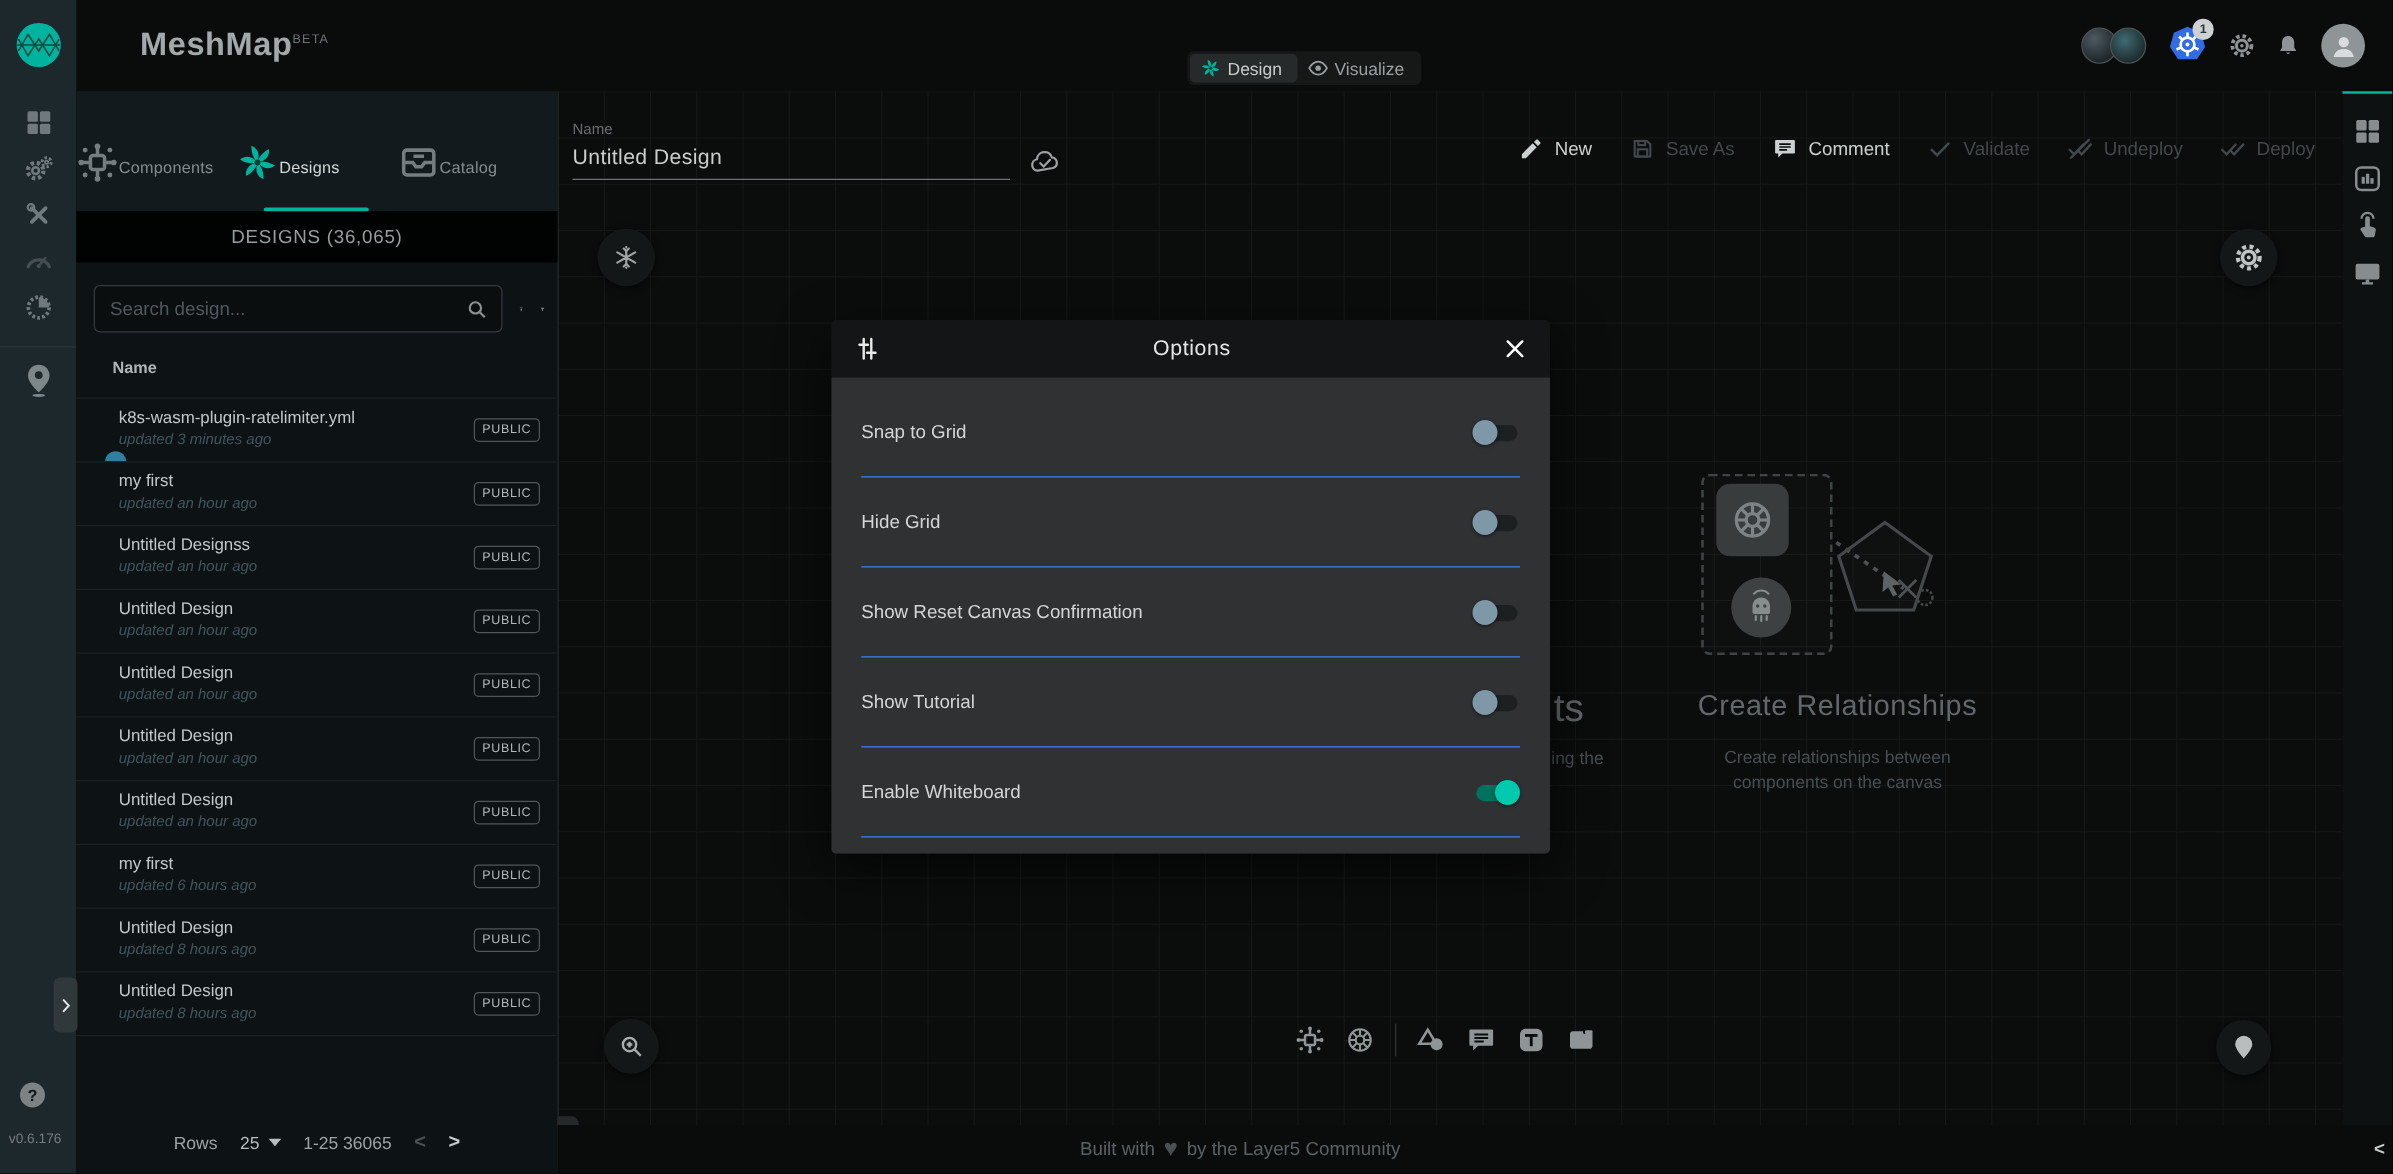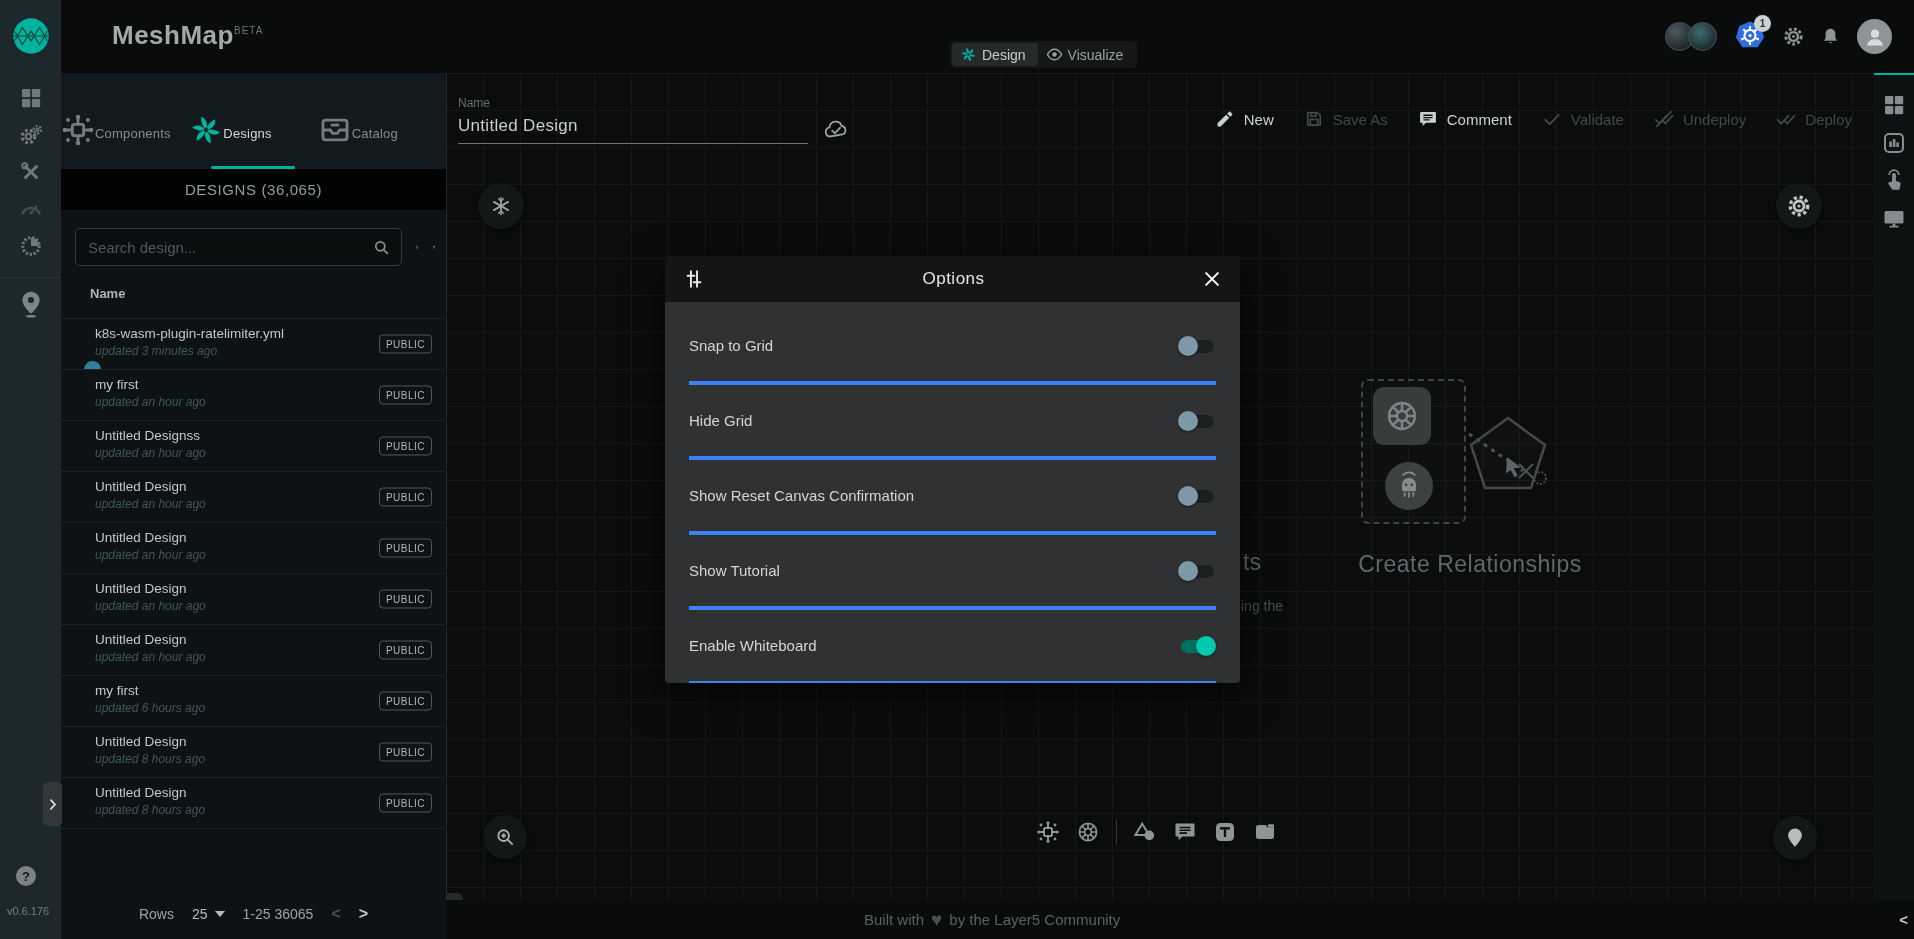--- a/index.html
+++ b/index.html
@@ -99,32 +99,32 @@
   .onb-box{position:absolute;left:915px;top:306px;width:101px;height:141px;border:2px dashed #3f4547;border-radius:7px;
      background:rgba(255,255,255,0.015);}
   .onb-k8s{position:absolute;left:927px;top:314px;width:58px;height:58px;border-radius:11px;background:#383c3d;
      display:flex;align-items:center;justify-content:center;color:#7e8486;}
   .onb-squid{position:absolute;left:939px;top:389px;width:48px;height:48px;border-radius:50%;background:#3d4142;
      display:flex;align-items:center;justify-content:center;color:#878c8d;}
   .onb-link{position:absolute;left:915px;top:306px;}
   .onb-title{position:absolute;left:864px;top:478px;width:320px;text-align:center;font-size:23px;font-weight:300;
      color:#61676b;letter-spacing:.5px;}
   .onb-desc{position:absolute;left:864px;top:522px;width:320px;text-align:center;font-size:14px;color:#484f53;line-height:1.45;}
-  .frag-title{position:absolute;left:797px;top:476px;font-size:23px;font-weight:300;color:#61676b;}
+  .frag-title{position:absolute;left:797px;top:476px;font-size:31px;font-weight:300;color:#61676b;}
   .frag-line{position:absolute;left:795px;top:525px;font-size:14px;color:#484f53;}
 
   
   .modal{position:absolute;left:665px;top:256px;width:575px;height:427px;z-index:30;border-radius:4px;
      box-shadow:0 12px 40px rgba(0,0,0,.65);overflow:hidden;}
   .modal-hd{height:46px;background:#131516;display:flex;align-items:center;padding:0 18px;}
   .modal-hd .m-ic{width:22px;height:22px;color:#e8eaea;}
   .modal-title{flex:1;text-align:center;font-size:17px;color:#e4e6e6;letter-spacing:.5px;}
   .modal-close{width:20px;height:20px;color:#fff;cursor:pointer;}
   .modal-bd{height:381px;background:#2f3132;padding:8px 24px 0 24px;box-sizing:border-box;}
-  .opt-row{height:71px;display:flex;align-items:center;justify-content:space-between;border-bottom:4px solid #3b82f6;}
+  .opt-row{height:71px;display:flex;align-items:center;justify-content:space-between;border-bottom:1px solid #3b82f6;}
   .opt-label{font-size:15px;color:#d3d5d6;}
   .switch{position:relative;width:38px;height:20px;cursor:pointer;flex:0 0 auto;}
   .switch .track{position:absolute;left:3px;top:4px;width:33px;height:13px;border-radius:7px;background:#1d2021;}
   .switch .knob{position:absolute;left:0;top:0;width:20px;height:20px;border-radius:50%;background:#7E98A7;
      box-shadow:0 1px 3px rgba(0,0,0,.5);}
   .switch.on .track{background:#00705F;}
   .switch.on .knob{left:18px;background:#00C9AE;}
 
   
   .dock{position:absolute;right:0;top:73px;width:40px;height:827px;background:#0d1112;border-top:2px solid #00B39F;
@@ -674,20 +674,24 @@
         </svg>
     </div>
     <svg class="onb-link" width="230" height="190">
       <path d="M108 55 L162 92" stroke="#4a4f51" stroke-width="3" stroke-dasharray="4 5" fill="none"></path>
       <path d="M158 85 L172 99 M172 85 L158 99" stroke="#4a4f51" stroke-width="2.2" fill="none"></path>
       <polygon points="147,39 184,66 170,109 124,109 110,66" fill="rgba(255,255,255,0.02)" stroke="#45494b" stroke-width="2.5"></polygon>
       <circle cx="179" cy="99" r="6" fill="none" stroke="#45494b" stroke-width="2" stroke-dasharray="2 1.6"></circle>
       <path d="M146 78 L160 88.5 L152.8 89.3 L156.8 96.5 L153.5 98.2 L149.6 91 L145 94.5 Z" fill="#5d6366"></path>
     </svg>
     <div class="onb-title">Create Relationships</div>
+    <div class="onb-desc">
+      <div>Create relationships between</div>
+      <div>components on the canvas</div>
+    </div>
     <div class="frag-title">ts</div>
     <div class="frag-line">ing the</div>
   </div>
 
   <div class="dock">
     <svg class="dock-ic">
         <use href="#i-grid4"></use>
       </svg>
     <svg class="dock-ic">
         <use href="#i-chartbtn"></use>

